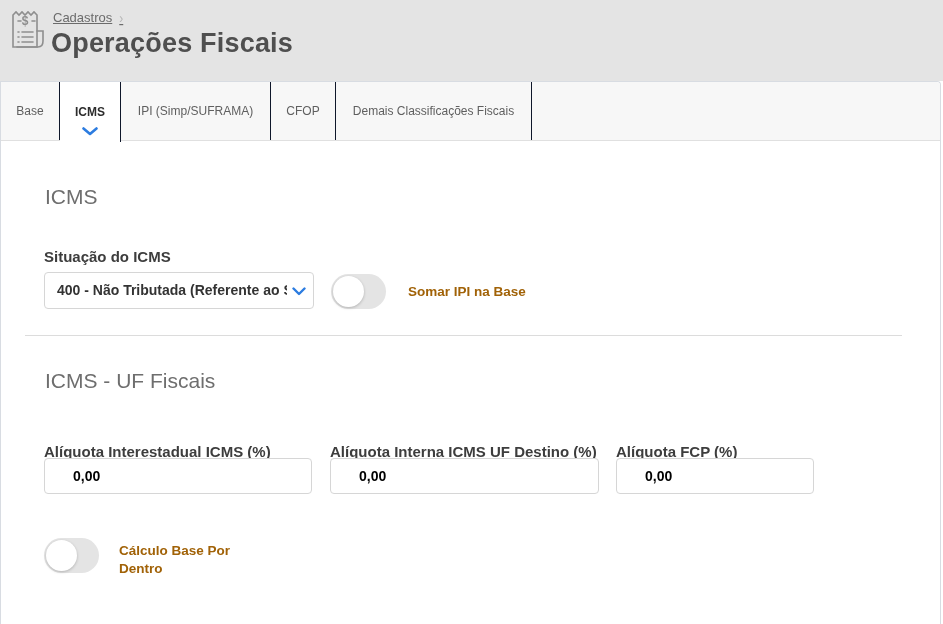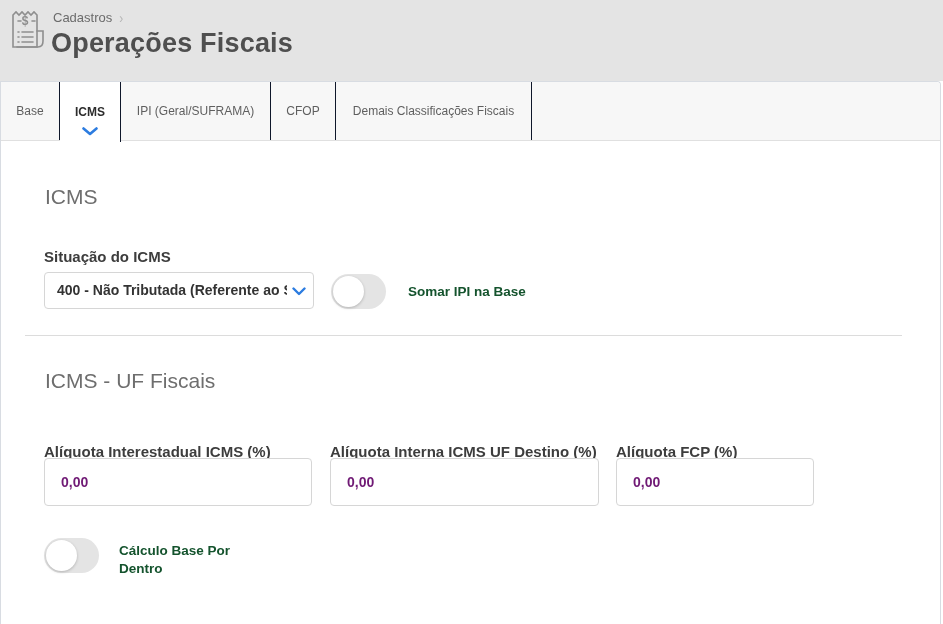--- a/index.html
+++ b/index.html
@@ -2,21 +2,21 @@
 <html><head>
 <meta charset="utf-8">
 <style>
   * { margin:0; padding:0; box-sizing:border-box; }
   html,body { width:943px; height:624px; background:#ffffff;
     font-family:"Liberation Sans", sans-serif; overflow:hidden; }
 
   
   .header { position:absolute; left:0; top:0; width:943px; height:81px; background:#e4e4e4; }
   .receipt-icon { position:absolute; left:7px; top:7px; width:44px; height:50px; color:#8e8e8e; }
-  .breadcrumb { position:absolute; left:53px; top:10px; font-size:13px; color:#6b6b6b; display:flex; align-items:center; gap:7px; }
+  .breadcrumb { position:absolute; left:53px; top:10px; font-size:13px; color:#6b6b6b; display:flex; align-items:center; gap:7px;text-decoration:underline; }
   .crumb-sep { color:#b5b5b5; font-size:12px; transform:scaleY(1.2); }
   .page-title { position:absolute; left:51px; top:28px; font-size:27px; font-weight:700; color:#4f4f4f; letter-spacing:0.2px; }
 
   
   .panel { position:absolute; left:0; top:81px; width:941px; height:543px;
     background:#ffffff; border:1px solid #d8dce2; border-bottom:none; border-radius:0 4px 0 0; }
   .tabbar { position:relative; height:59px; background:#f7f7f7; border-bottom:1px solid #e0e0e0;
     display:flex; align-items:stretch; border-radius:0 4px 0 0; }
   .tab { position:relative; display:flex; align-items:center; justify-content:center;
     font-size:12px; color:#5f5f5f; border-right:1px solid #0f172a; cursor:pointer; }
@@ -40,34 +40,34 @@
   .lbl-aliq1 { left:43px;  top:302px; }
   .lbl-aliq2 { left:329px; top:302px; }
   .lbl-aliq3 { left:615px; top:302px; }
 
   .selectbox { position:absolute; left:43px; top:131px; width:270px; height:37px;
     background:#fff; border:1px solid #d6d6d6; border-radius:4px; cursor:pointer; }
   .selectbox .sel-text { position:absolute; left:12px; right:26px; top:0; height:35px; line-height:35px;
     font-size:14px; font-weight:bold; color:#333; white-space:nowrap; overflow:hidden; }
   .sel-caret { position:absolute; right:7px; top:14px; width:14px; height:9px; }
 
-  .txt-input { position:absolute; height:48px; top:317px; background:#fff; border:1px solid #d6d6d6;
-    border-radius:4px; padding-left:16px; font-family:"Liberation Sans", sans-serif;
-    font-size:14px; font-weight:bold; color:#701a75; }
+  .txt-input { position:absolute; height:36px; top:317px; background:#fff; border:1px solid #d6d6d6;
+    border-radius:4px; padding-left:28px; font-family:"Liberation Sans", sans-serif;
+    font-size:14px; font-weight:bold; color:#000000; }
   .in-aliq1 { left:43px;  width:268px; }
   .in-aliq2 { left:329px; width:269px; }
   .in-aliq3 { left:615px; width:198px; }
 
   .toggle { position:absolute; width:55px; height:35px; background:#e4e4e4; border-radius:18px; cursor:pointer; }
   .toggle .knob { position:absolute; left:2px; top:2px; width:31px; height:31px; background:#ffffff;
     border-radius:50%; box-shadow:0 1px 3px rgba(0,0,0,0.22); }
   .tgl-somar { left:330px; top:133px; }
   .tgl-calc  { left:43px;  top:397px; }
 
-  .toggle-label { position:absolute; font-size:13.5px; font-weight:bold; color:#14532d; }
+  .toggle-label { position:absolute; font-size:13.5px; font-weight:bold; color:#a16207; }
   .lbl-somar { left:407px; top:133px; line-height:35px; }
   .lbl-calc  { left:118px; top:401px; width:125px; line-height:1.35; }
 </style>
 </head>
 <body>
 
 <div class="header">
   <svg class="receipt-icon" viewBox="0 0 44 50" fill="none" stroke="currentColor" stroke-width="1.6" stroke-linecap="round">
     <path d="M6 8 l3 -3 3 3 3 -3 3 3 3 -3 3 3 3 -3 3 3 V40 H6 Z"></path>
     <path d="M30 24 h6 v10 c0 4 -2 6 -5 6 H10"></path>
@@ -90,21 +90,21 @@
     <div class="tab tab-base">
       <span>Base</span>
     </div>
     <div class="tab tab-icms active">
       <span>ICMS</span>
       <svg class="tab-caret" viewBox="0 0 16 9">
         <polyline points="1.5,1.5 8,7 14.5,1.5" fill="none" stroke="#2c7ce0" stroke-width="2.6" stroke-linecap="round" stroke-linejoin="round"></polyline>
       </svg>
     </div>
     <div class="tab tab-ipi">
-      <span>IPI (Geral/SUFRAMA)</span>
+      <span>IPI (Simp/SUFRAMA)</span>
     </div>
     <div class="tab tab-cfop">
       <span>CFOP</span>
     </div>
     <div class="tab tab-demais">
       <span>Demais Classificações Fiscais</span>
     </div>
   </div>
 
   <div class="content">

